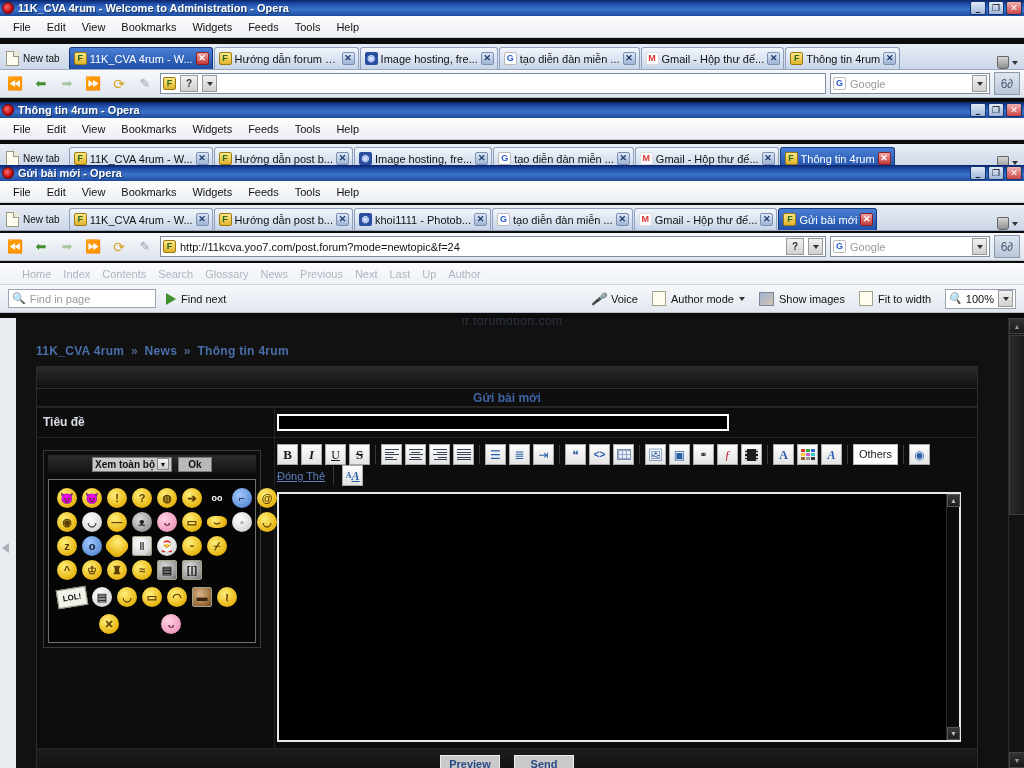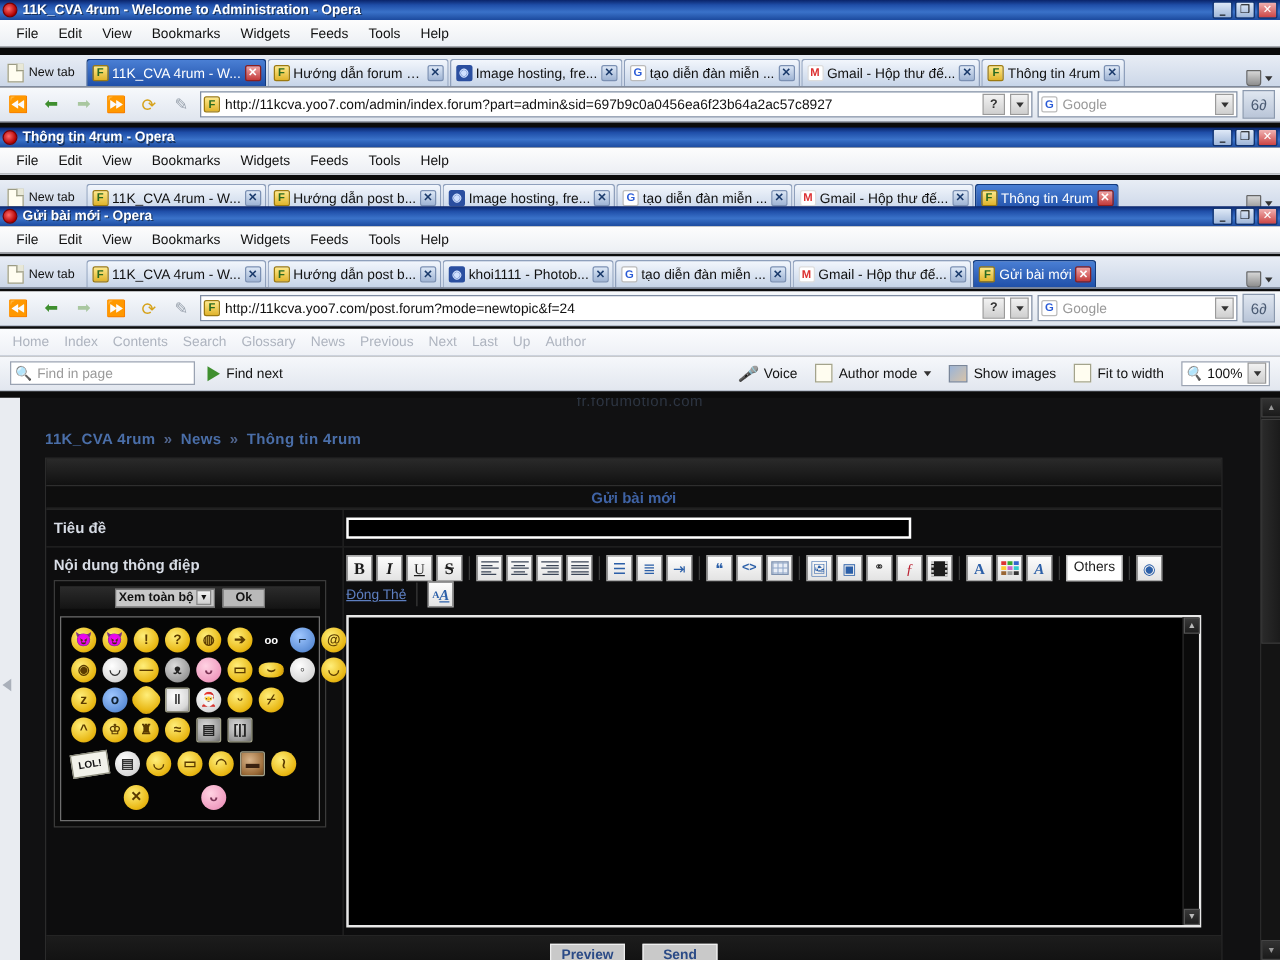--- a/index.html
+++ b/index.html
@@ -118,21 +118,21 @@
   .searchtxt{flex:1 1 auto;font-size:11px;color:#999;}
   .glassbtn{width:26px;height:23px;background:linear-gradient(to bottom,#dfe6f0,#b9c5d8);
     border:1px solid #8b99ae;display:flex;align-items:center;justify-content:center;
     font-size:12px;color:#4a5a72;flex:0 0 auto;}
 
   
   .navlinks{
     position:absolute;left:0;width:1024px;height:22px;
     background:linear-gradient(to bottom,#fbfcfe,#eef1f6);
     border-bottom:1px solid #ccd2dc;
-    display:flex;align-items:center;gap:12px;padding-left:10px;
+    display:flex;align-items:center;gap:12px;padding-left:22px;
     font-size:11px;color:#aeb4bf;
   }
   
   .findbar{
     position:absolute;left:0;width:1024px;height:28px;
     background:linear-gradient(to bottom,#f6f8fb,#e2e7ef);
     border-bottom:1px solid #b9c0cc;
     display:flex;align-items:center;gap:10px;padding:0 8px;
   }
   .findinput{width:148px;height:19px;background:#fff;border:1px solid #9aa3b2;
@@ -321,21 +321,20 @@
   </div>
   <div class="navbar" style="top:70px;">
     <span class="navbtn arr blu">⏪</span>
     <span class="navbtn arr grn">⬅</span>
     <span class="navbtn arr grnd">➡</span>
     <span class="navbtn arr blud">⏩</span>
     <span class="navbtn reload">⟳</span>
     <span class="navbtn pen">✎</span>
     <span class="addrwrap">
       <span class="favicon fav-forum">F</span>
-      <span class="addrtxt">http://11kcva.yoo7.com/admin/index.forum?part=admin&amp;sid=697b9c0a0456ea6f23b64a2ac57c8927</span>
       <span class="qbtn">?</span>
       <span class="dbtn">
           <i class="caret"></i>
         </span>
     </span>
     <span class="searchwrap">
       <span class="favicon fav-g">G</span>
       <span class="searchtxt">Google</span>
       <span class="dbtn">
           <i class="caret"></i>
@@ -564,21 +563,20 @@
 
           <div class="row">
             <div class="rowlabel">Tiêu đề</div>
             <div class="rowfield">
               <div class="titleinput"></div>
             </div>
           </div>
 
           <div class="row">
             <div class="rowlabel" style="padding-bottom:0;">
-              <div>Nội dung thông điệp</div>
 
               <div class="smiliewrap">
                 <div class="smilehead">
                   <span class="selbox">
                     <span>Xem toàn bộ</span>
                     <i class="arrw">▼</i>
                   </span>
                   <span class="okbtn">Ok</span>
                 </div>
                 <div class="smilegrid">

